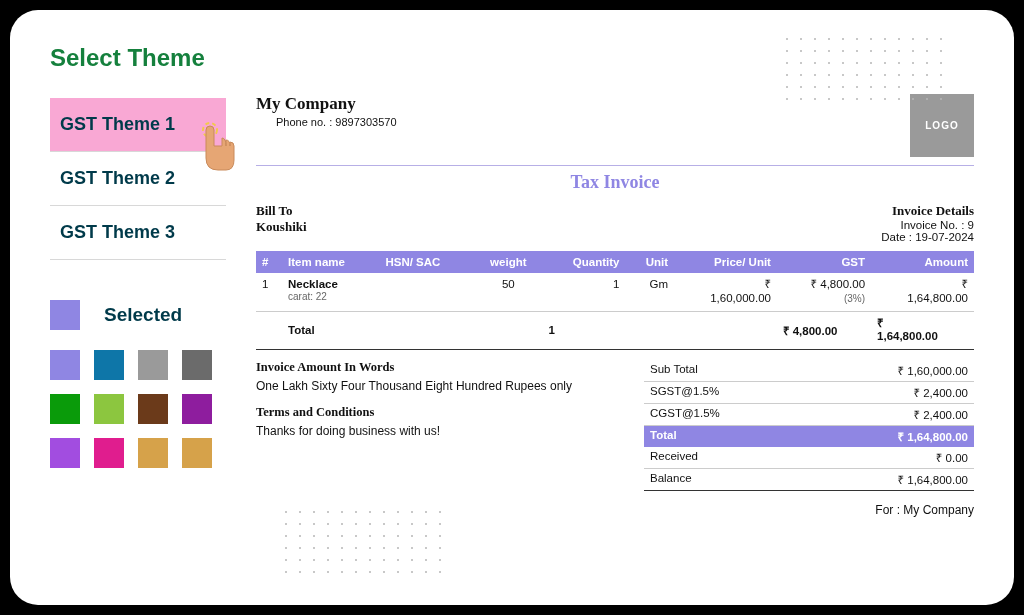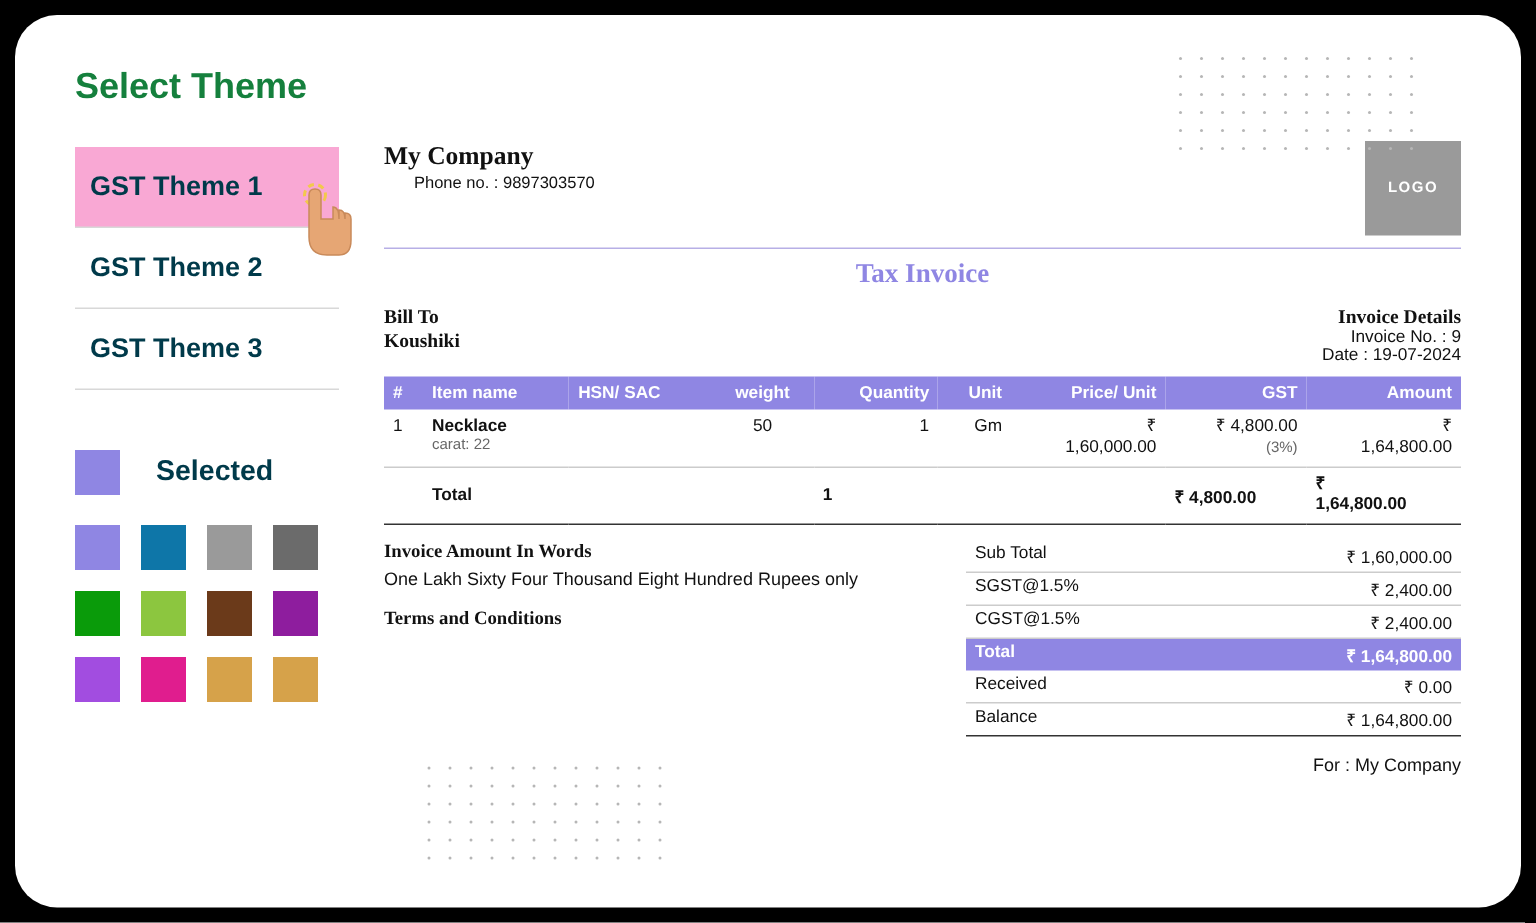--- a/index.html
+++ b/index.html
@@ -328,20 +328,21 @@
             <td class="r two-line"><span>₹</span><br><span>1,64,800.00</span></td>
           </tr>
         </tfoot>
       </table>
 
       <div class="lower">
         <div class="lower-left">
           <strong>Invoice Amount In Words</strong>
           <div style="margin:4px 0 12px;">One Lakh Sixty Four Thousand Eight Hundred Rupees only</div>
           <strong>Terms and Conditions</strong>
+          <div style="margin-top:4px;">Thanks for doing business with us!</div>
         </div>
         <div class="lower-right">
           <div class="sum-row">
               <span>Sub Total</span>
               <span>₹ 1,60,000.00</span>
             </div>
           <div class="sum-row">
               <span>SGST@1.5%</span>
               <span>₹ 2,400.00</span>
             </div>

